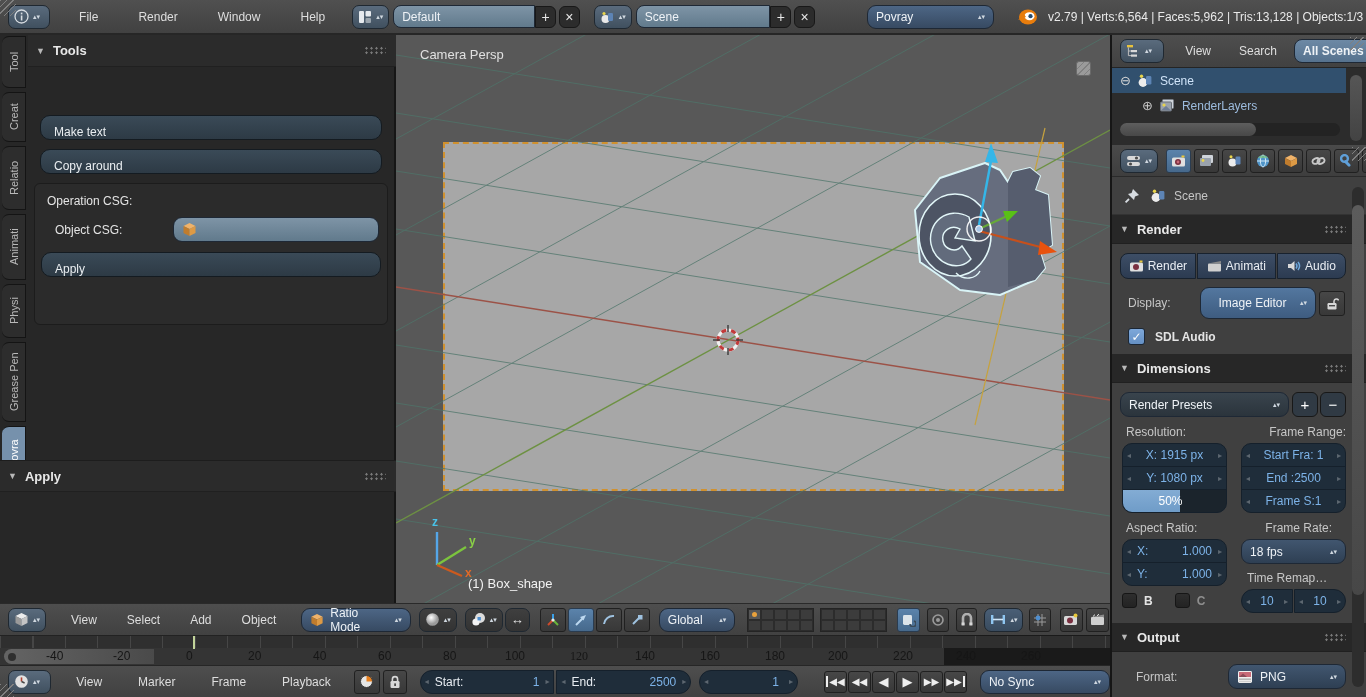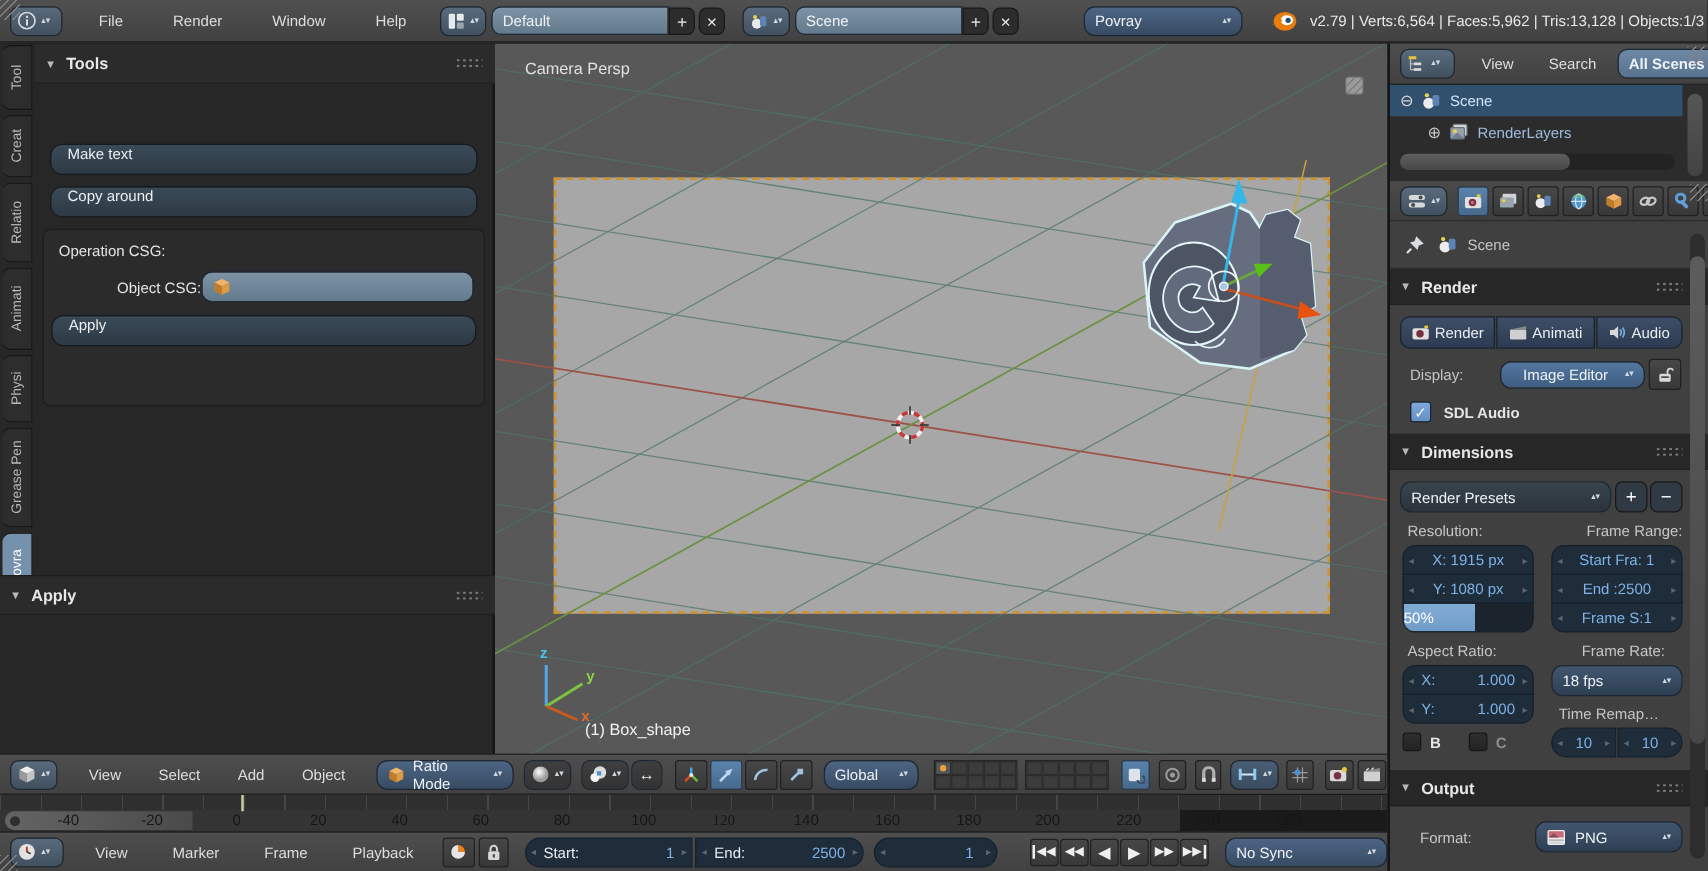--- a/index.html
+++ b/index.html
@@ -19,21 +19,21 @@
   .field { background:#1f2d3a; border:1px solid #15202b; border-radius:10px;
         color:#7db3e8; font-size:12px; display:flex; align-items:center;
         justify-content:center; position:relative; }
   .field .aL { position:absolute; left:4px; color:rgba(255,255,255,.28); font-size:8px; }
   .field .aR { position:absolute; right:4px; color:rgba(255,255,255,.28); font-size:8px; }
   .stack .field { border-radius:0; margin-top:-1px; }
   .stack .field:first-child { border-radius:10px 10px 0 0; margin-top:0; }
   .stack .field:last-child { border-radius:0 0 10px 10px; }
   .btn-dark { background:linear-gradient(#39life 0,#000 0) #33414d; background:linear-gradient(#3a4a57,#2d3a45);
         border:1px solid #141b21; border-radius:10px; color:#eaeef1; font-size:12px;
-        display:flex; align-items:flex-start; padding:0 13px; }
+        display:flex; align-items:flex-end; padding:0 13px; }
   .pbtn { background:linear-gradient(#3d4e66,#2c3b51); border:1px solid #18222e;
         color:#e9edf3; font-size:12px; display:flex; align-items:center;
         justify-content:center; gap:4px; }
   .hb { width:22px; height:22px; background:#2c2c2c; border:1px solid #181818;
         border-radius:6px; color:#e8e8e8; display:flex; align-items:center;
         justify-content:center; font-size:14px; }
   .edd { display:flex; align-items:center; background:linear-gradient(#5a6b7d,#40505f);
         border:1px solid #1f2831; border-radius:7px; padding:2px 5px; height:24px; }
   .panel-hdr { background:#2b2b2b; border-bottom:1px solid #202020; display:flex;
         align-items:center; color:#e8e8e8; font-size:13px; }
@@ -169,21 +169,21 @@
     <span>Make text</span>
   </div>
   <div class="btn-dark abs" style="left:40px;top:114px;width:342px;height:25px;">
     <span>Copy around</span>
   </div>
 
   <div class="abs" style="left:34px;top:148px;width:354px;height:142px;border:1px solid #1c1c1c;border-radius:6px;background:#2b2b2b;">
     <div class="row" style="margin:10px 8px 0 12px;">
       <span class="txt" style="width:128px;">Operation CSG:</span>
     </div>
-    <div class="row" style="margin:9px 8px 0 8px;text-align:right;">
+    <div class="row" style="margin:9px 8px 0 20px;">
       <span class="txt" style="width:118px;">Object CSG:</span>
       <div class="dd dd-light" style="flex:1;height:25px;">
         <span class="ico">
           <svg width="15" height="15">
               <polygon points="7.5,1 13.5,4 7.5,7 1.5,4" fill="#f0b36a"></polygon>
               <polygon points="1.5,4 7.5,7 7.5,14 1.5,11" fill="#c07c2d"></polygon>
               <polygon points="13.5,4 7.5,7 7.5,14 13.5,11" fill="#dd9a45"></polygon>
             </svg>
         </span>
       </div>
@@ -710,21 +710,21 @@
         <svg width="14" height="12">
             <polygon points="1,4 4,4 7.5,1 7.5,11 4,8 1,8" fill="#d8d8d8"></polygon>
             <path d="M9,3.5 a4,4 0 0,1 0,5" fill="none" stroke="#6fa8dc" stroke-width="1.5"></path>
             <path d="M11,2 a6.5,6.5 0 0,1 0,8" fill="none" stroke="#6fa8dc" stroke-width="1.5"></path>
           </svg>
         <span>Audio</span>
       </div>
     </div>
     <div class="row" style="padding:8px 22px 0 16px;">
       <span class="lbl" style="width:72px;">Display:</span>
-      <div class="dd" style="flex:1;height:22px;justify-content:space-between;background:linear-gradient(#53779f,#3e5c80);">
+      <div class="dd" style="flex:1;height:32px;justify-content:space-between;background:linear-gradient(#53779f,#3e5c80);">
         <span style="margin:0 auto;">Image Editor</span>
         <span class="ud">▴▾</span>
       </div>
       <div class="pb" style="width:26px;height:25px;margin-left:3px;">
         <svg width="13" height="13">
             <rect x="1.5" y="6" width="9" height="6.4" rx="1.2" fill="#d8d8d8"></rect>
             <path d="M8,6 V4 a2.4,2.4 0 0,1 4.6,-0.6" fill="none" stroke="#d8d8d8" stroke-width="1.5"></path>
             <rect x="3" y="8" width="6" height="1.4" fill="#4a4a4a"></rect>
           </svg>
       </div>
@@ -762,21 +762,21 @@
         <div class="field" style="height:24px;">
           <span class="aL">◂</span>
           <span>X: 1915 px</span>
           <span class="aR">▸</span>
         </div>
         <div class="field" style="height:24px;">
           <span class="aL">◂</span>
           <span>Y: 1080 px</span>
           <span class="aR">▸</span>
         </div>
-        <div class="field" style="height:24px;background:#1b242c;overflow:hidden;justify-content:flex-start;padding-right:8px;">
+        <div class="field" style="height:24px;background:#1b242c;overflow:hidden;justify-content:center;padding-right:8px;">
           <div style="position:absolute;left:0;top:0;width:55%;height:100%;background:linear-gradient(#83acd4,#6f9cc8);"></div>
           <span style="position:relative;color:#fff;">50%</span>
         </div>
       </div>
       <div class="stack" style="flex:1;">
         <div class="field" style="height:24px;">
           <span class="aL">◂</span>
           <span>Start Fra: 1</span>
           <span class="aR">▸</span>
         </div>

